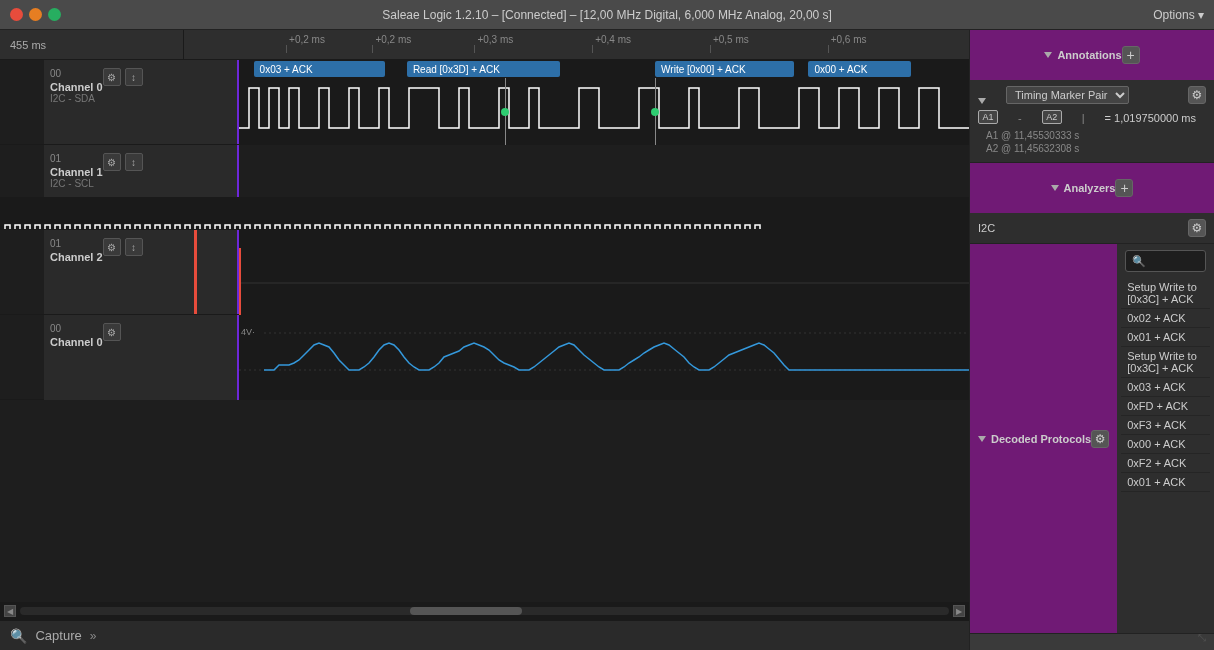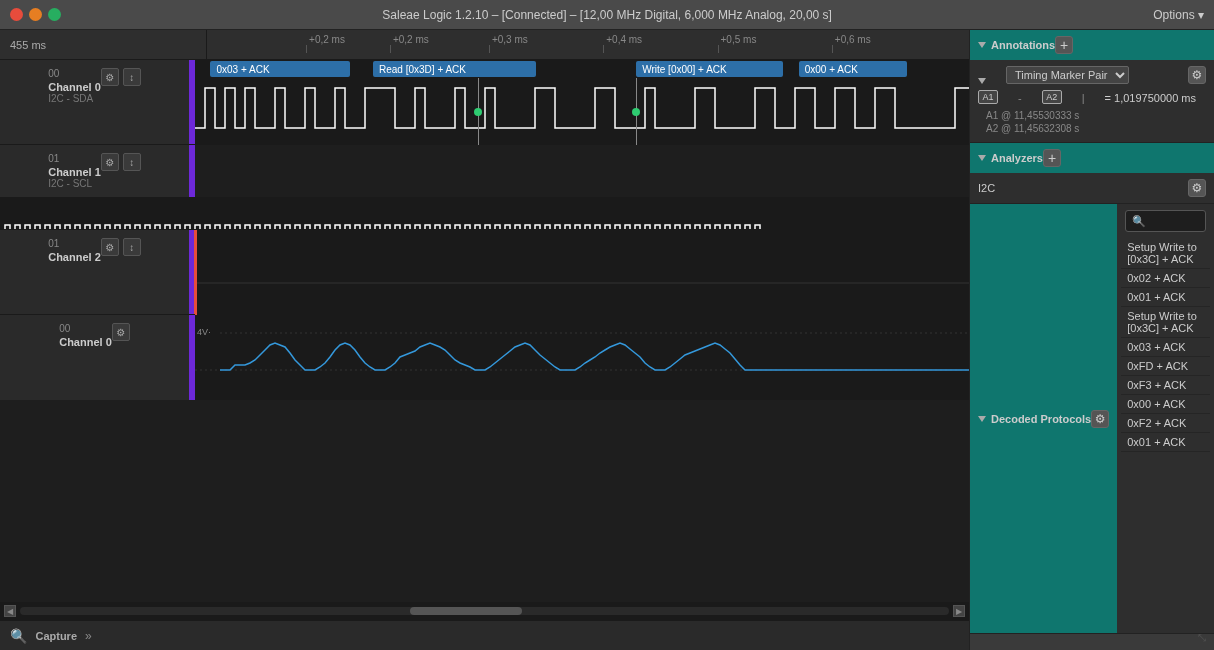--- a/index.html
+++ b/index.html
@@ -66,21 +66,21 @@
     
     #time-ruler {
       background: #2e2e2e;
       height: 30px;
       display: flex;
       align-items: center;
       border-bottom: 1px solid #1a1a1a;
       position: relative;
     }
     .time-label-area {
-      width: 207px;
+      width: 184px;
       background: #2e2e2e;
       padding-left: 10px;
       font-size: 11px;
       color: #aaa;
       border-right: 1px solid #1a1a1a;
       height: 100%;
       display: flex;
       align-items: center;
     }
     .ruler-ticks {
@@ -132,25 +132,26 @@
       bottom: 0;
       width: 3px;
       background: #e74c3c;
       z-index: 10;
     }
 
     .channel-label {
       width: 195px;
       min-width: 195px;
       background: #2a2a2a;
-      border-right: 6px solid #6d28d9;
+      border-right: 2px solid #6d28d9;
       padding: 8px 6px;
       display: flex;
       align-items: flex-start;
-      justify-content: center;
+      justify-content: flex-start;
+      margin-left: 44px;
     }
     .channel-label .ch-info {
       display: flex;
       flex-direction: column;
     }
     .channel-num {
       font-size: 10px;
       color: #888;
       margin-bottom: 2px;
     }
@@ -265,25 +266,25 @@
       display: flex;
       flex-direction: column;
       overflow: hidden;
     }
 
     .panel-section {
       border-bottom: 1px solid #222;
     }
 
     .panel-header {
-      background: #0f766e;
-      padding: 6px 8px;
-      display: flex;
-      align-items: center;
-      justify-content: flex-start;
+      background: #701a75;
+      padding: 16px 8px;
+      display: flex;
+      align-items: center;
+      justify-content: center;
     }
     .panel-header-left {
       display: flex;
       align-items: center;
       gap: 5px;
     }
     .panel-title {
       font-size: 11px;
       color: #ccc;
       font-weight: bold;
@@ -450,22 +451,21 @@
       align-items: center;
       padding: 0 10px;
       gap: 8px;
     }
     .capture-icon {
       color: #888;
       font-size: 14px;
     }
     .capture-label {
       color: #aaa;
-      font-size: 11px;
-      font-weight: bold;
+      font-size: 13px;
     }
     .capture-arrow {
       color: #888;
       font-size: 12px;
     }
     .resize-handle {
       position: absolute;
       bottom: 4px;
       right: 4px;
       color: #555;

